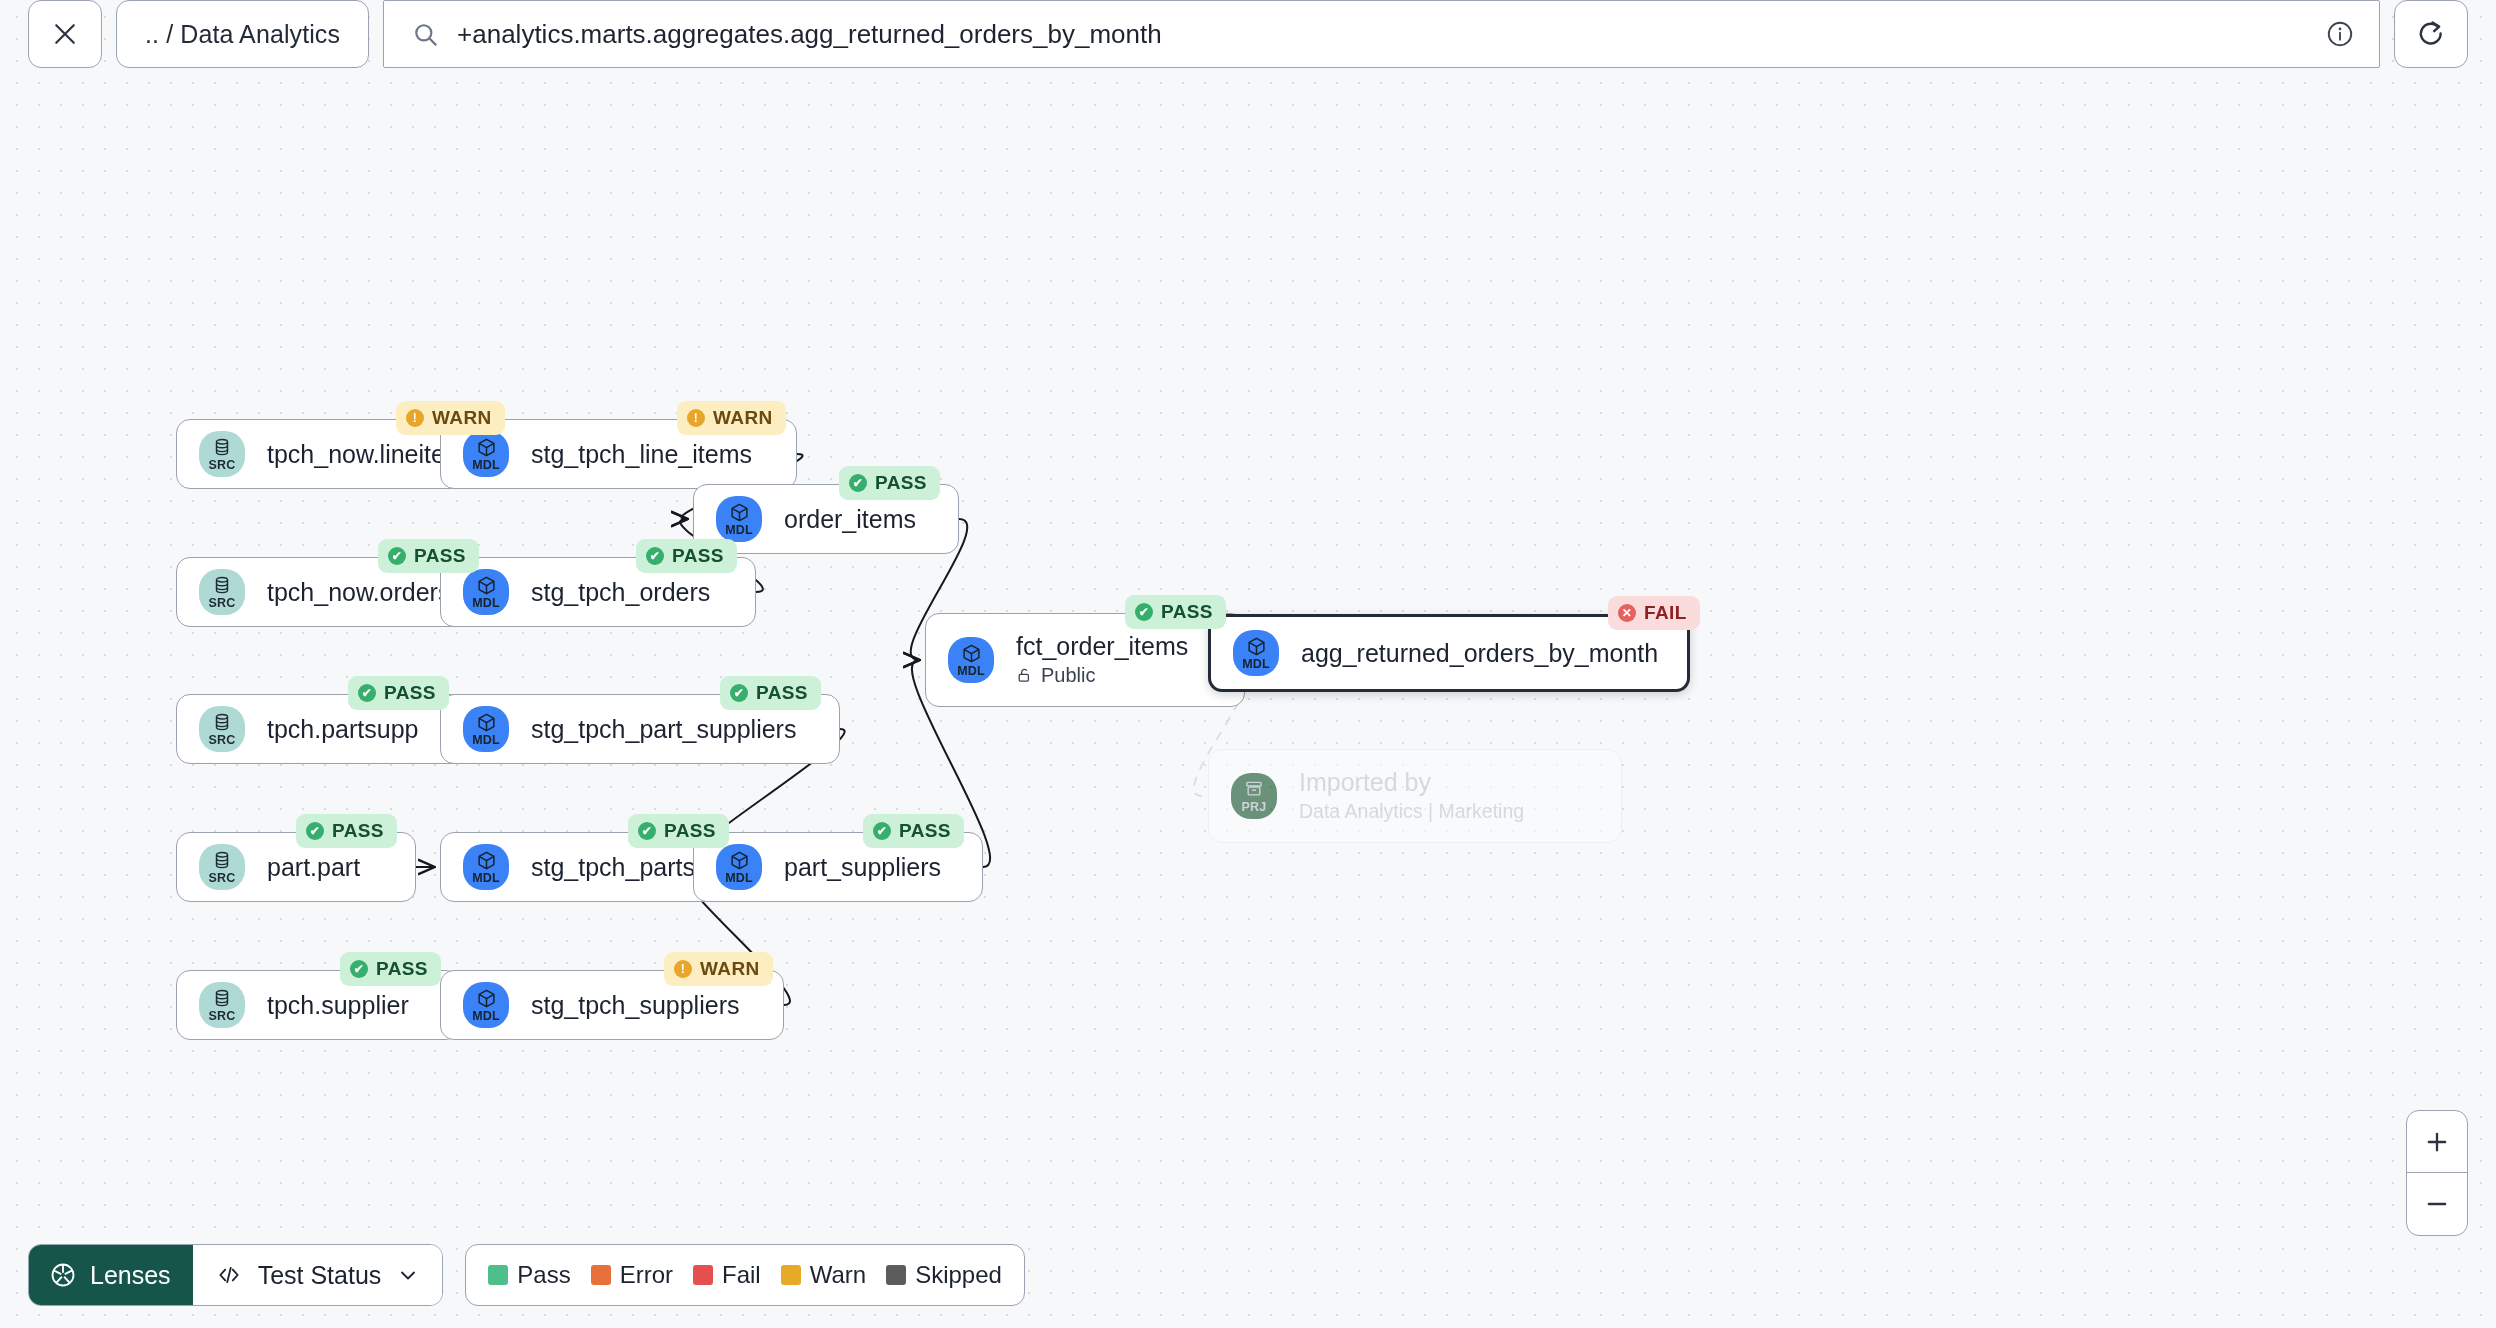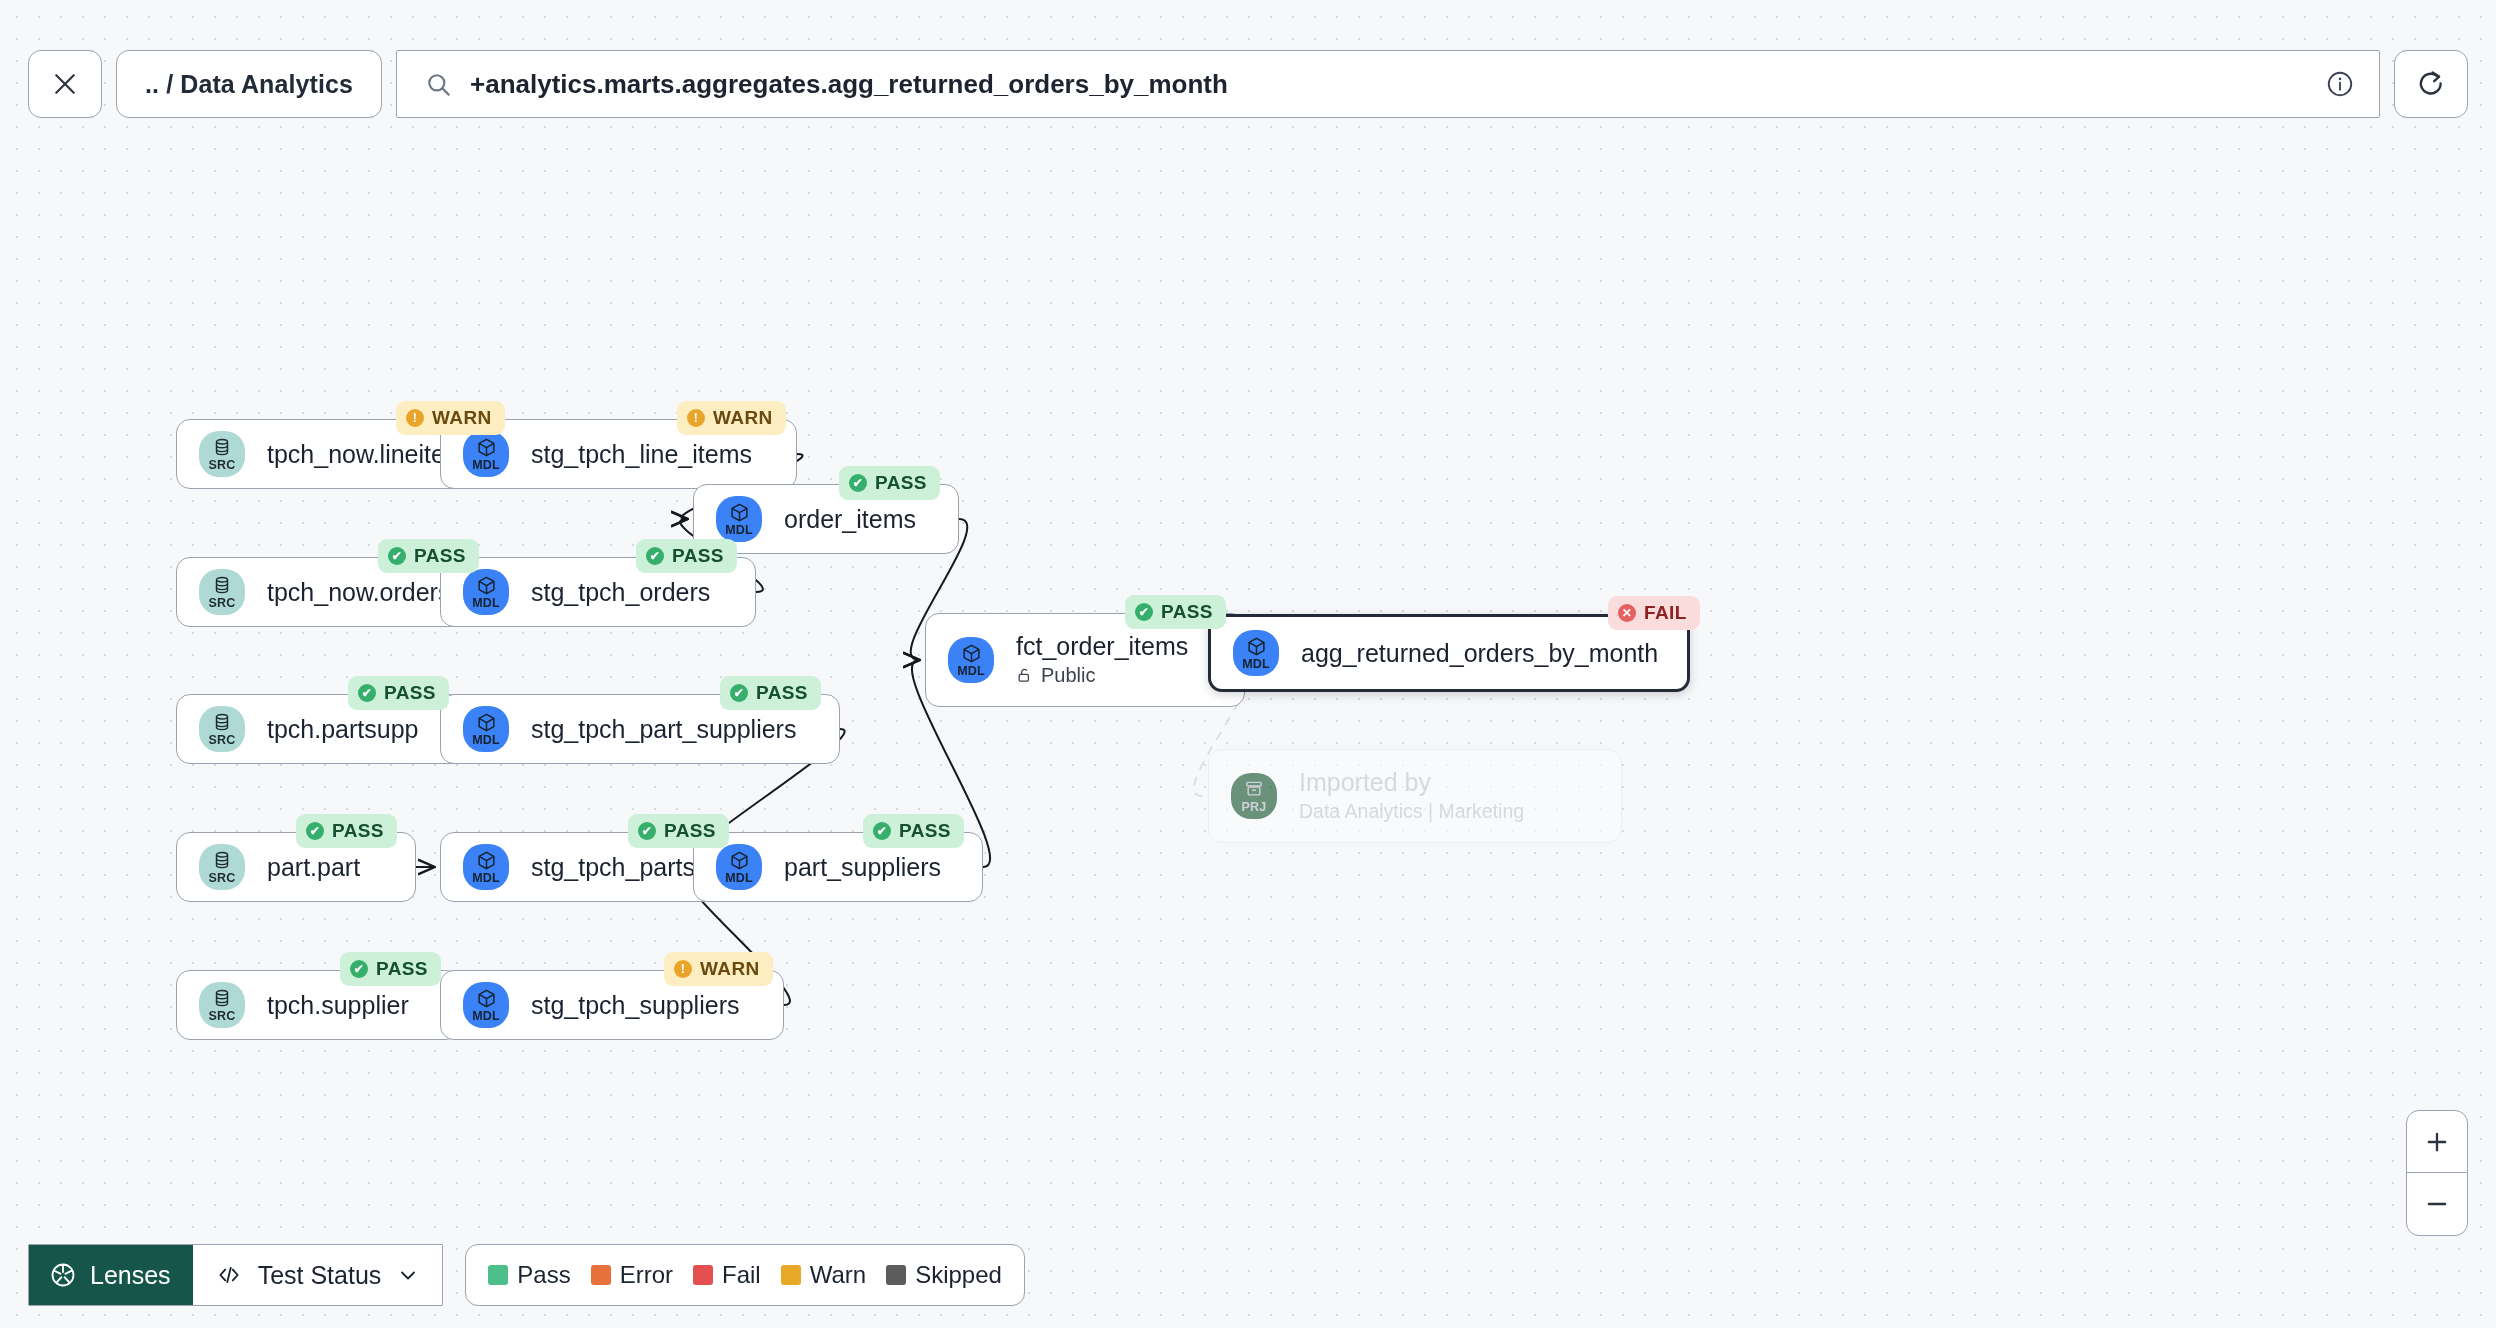--- a/index.html
+++ b/index.html
@@ -15,24 +15,23 @@
     position: absolute; inset: 0;
     background-color: #f7f8fa;
     background-image: radial-gradient(#d7dbe3 1.1px, transparent 1.2px);
     background-size: 22px 22px;
     background-position: 6px 6px;
   }
 
   
   #topbar {
     position: absolute; top: 0; left: 0; right: 0; height: 118px;
-    display: flex; align-items: flex-end; gap: 14px;
+    display: flex; align-items: flex-start; gap: 14px;
     padding: 0 28px;
     z-index: 40;
-    font-weight: bold;
   }
   .tb-btn {
     background: #ffffff;
     border: 1.6px solid #9ba3b0;
     border-radius: 13px;
     height: 68px;
     display: flex; align-items: center; justify-content: center;
     color: #2b3340;
     cursor: pointer;
   }
@@ -135,21 +134,21 @@
   #edges { position: absolute; inset: 0; z-index: 8; pointer-events: none; }
 
   
   #bottombar {
     position: absolute; left: 28px; bottom: 22px;
     display: flex; align-items: center; gap: 22px;
     z-index: 40;
   }
   #lenses-group {
     display: flex; align-items: stretch;
-    border-radius: 1px; overflow: hidden;
+    border-radius: 13px; overflow: hidden;
     border: 1.6px solid #9ba3b0;
     background: #fff;
     height: 62px;
   }
   #lenses-btn {
     background: #16564a; color: #ffffff;
     display: flex; align-items: center; gap: 13px;
     padding: 0 22px 0 20px;
     font-size: 25px;
     cursor: pointer;

